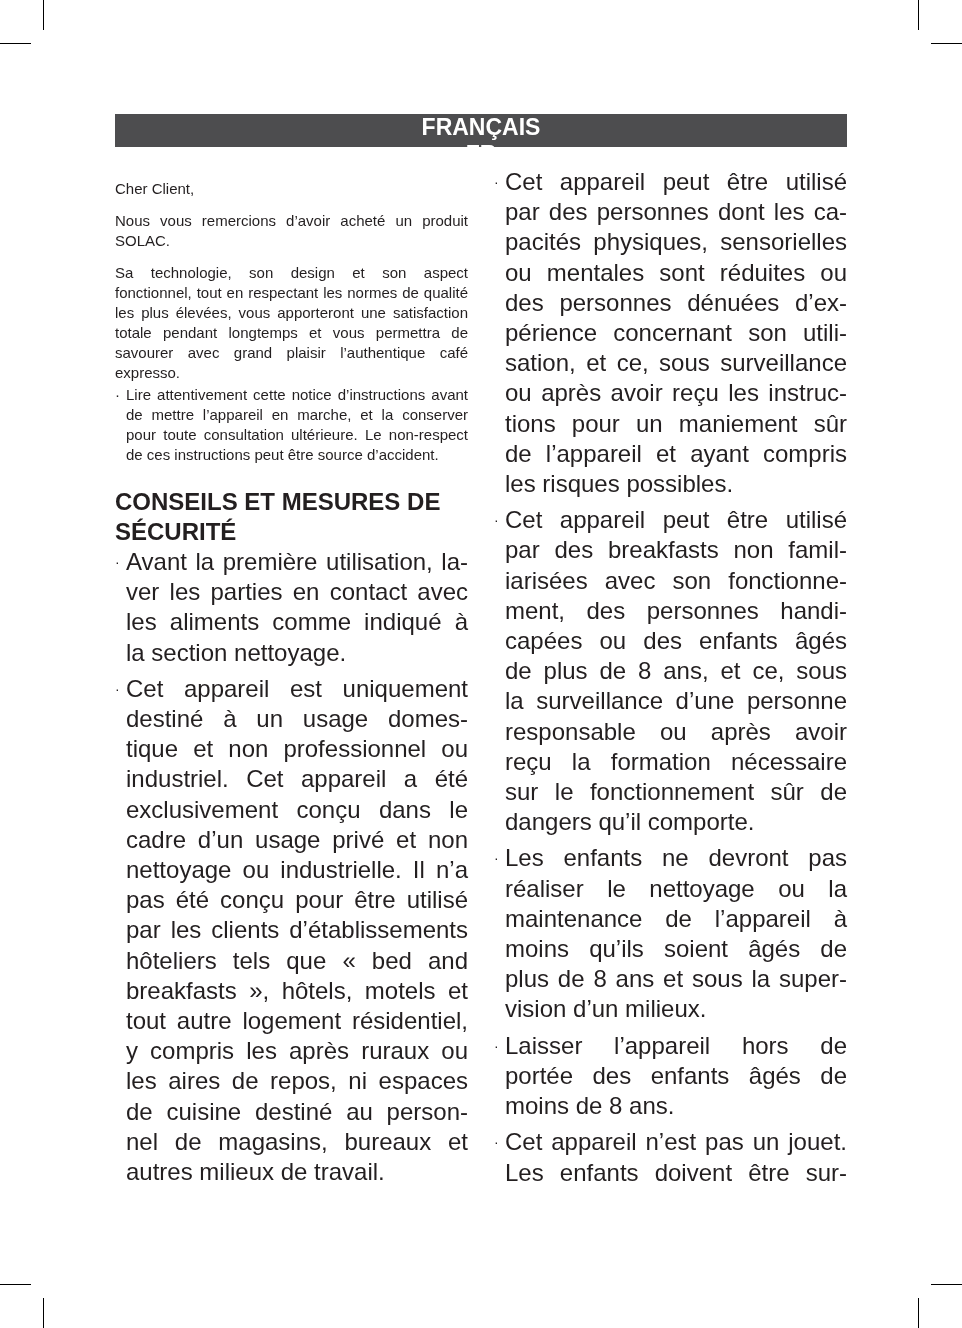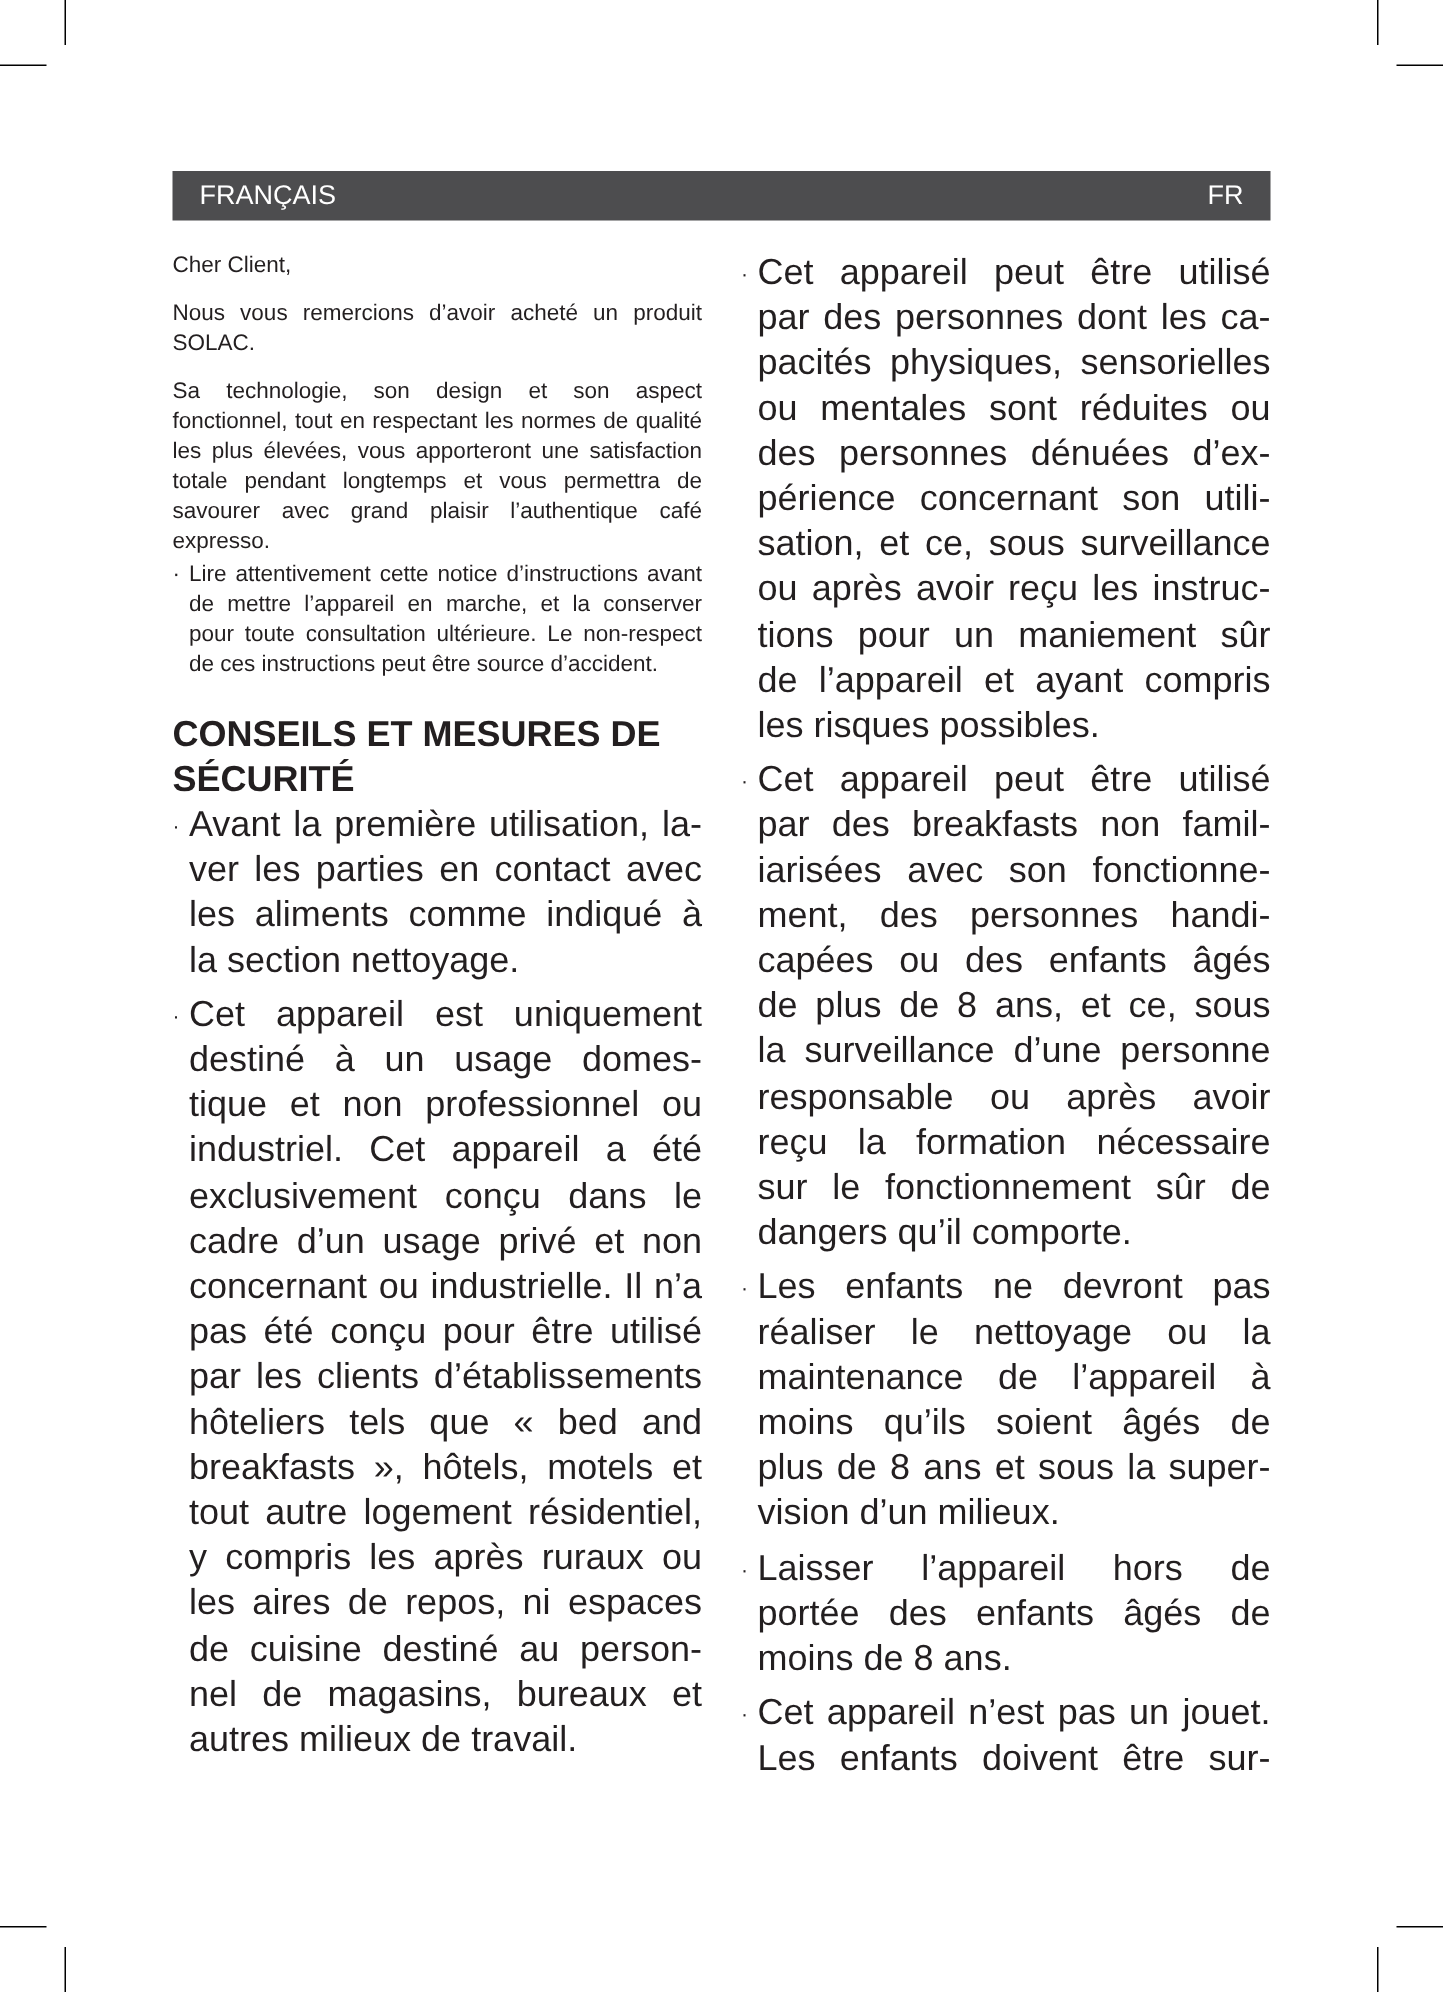--- a/index.html
+++ b/index.html
@@ -3,25 +3,25 @@
 <meta charset="utf-8">
 <style>
   html, body { margin: 0; padding: 0; }
   body {
     width: 962px; height: 1328px; position: relative; background: #ffffff;
     font-family: "Liberation Sans", sans-serif; color: #231f20; overflow: hidden;
   }
   .crop { position: absolute; background: #000; }
   .header-bar {
     position: absolute; left: 115px; top: 114px; width: 732px; height: 33px;
-    background: #4d4d4f; color: #ffffff; font-weight: normal; font-size: 18px;
+    background: #4d4d4f; color: #ffffff; font-weight: bold; font-size: 23px;
     display: flex; align-items: center; justify-content: space-between;
-    box-sizing: border-box; padding: 0 18px 0 18px;
+    box-sizing: border-box; padding: 0 18px 0 18px; flex-direction: column;
   }
-  .col { position: absolute; top: 167px; }
+  .col { position: absolute; top: 179px; }
   .col-left { left: 115px; width: 353px; }
   .col-right { left: 494px; width: 353px; top: 167px; }
   .small p { margin: 0 0 12px 0; font-size: 15px; line-height: 20px; text-align: justify; }
   .small .bullet { display: flex; font-size: 15px; line-height: 20px; text-align: justify; margin-top: -2px; }
   .small .bullet .dot { width: 11px; flex: 0 0 11px; }
   .small .bullet .txt { flex: 1; }
   .heading {
     margin: 22px 0 0 0; font-weight: bold; font-size: 24px; line-height: 30px;
   }
   .big .item { display: flex; font-size: 24px; line-height: 30.2px; text-align: justify; margin-bottom: 6px; }
@@ -75,21 +75,21 @@
     </div>
     <div class="item">
       <span class="dot">·</span>
       <div class="txt">
         <span>Cet appareil est uniquement</span>
         <span>destiné à un usage domes-</span>
         <span>tique et non professionnel ou</span>
         <span>industriel. Cet appareil a été</span>
         <span>exclusivement conçu dans le</span>
         <span>cadre d’un usage privé et non</span>
-        <span>concernant ou industrielle. Il n’a</span>
+        <span>nettoyage ou industrielle. Il n’a</span>
         <span>pas été conçu pour être utilisé</span>
         <span>par les clients d’établissements</span>
         <span>hôteliers tels que « bed and</span>
         <span>breakfasts », hôtels, motels et</span>
         <span>tout autre logement résidentiel,</span>
         <span>y compris les après ruraux ou</span>
         <span>les aires de repos, ni espaces</span>
         <span>de cuisine destiné au person-</span>
         <span>nel de magasins, bureaux et</span>
         <span class="last">autres milieux de travail.</span>

